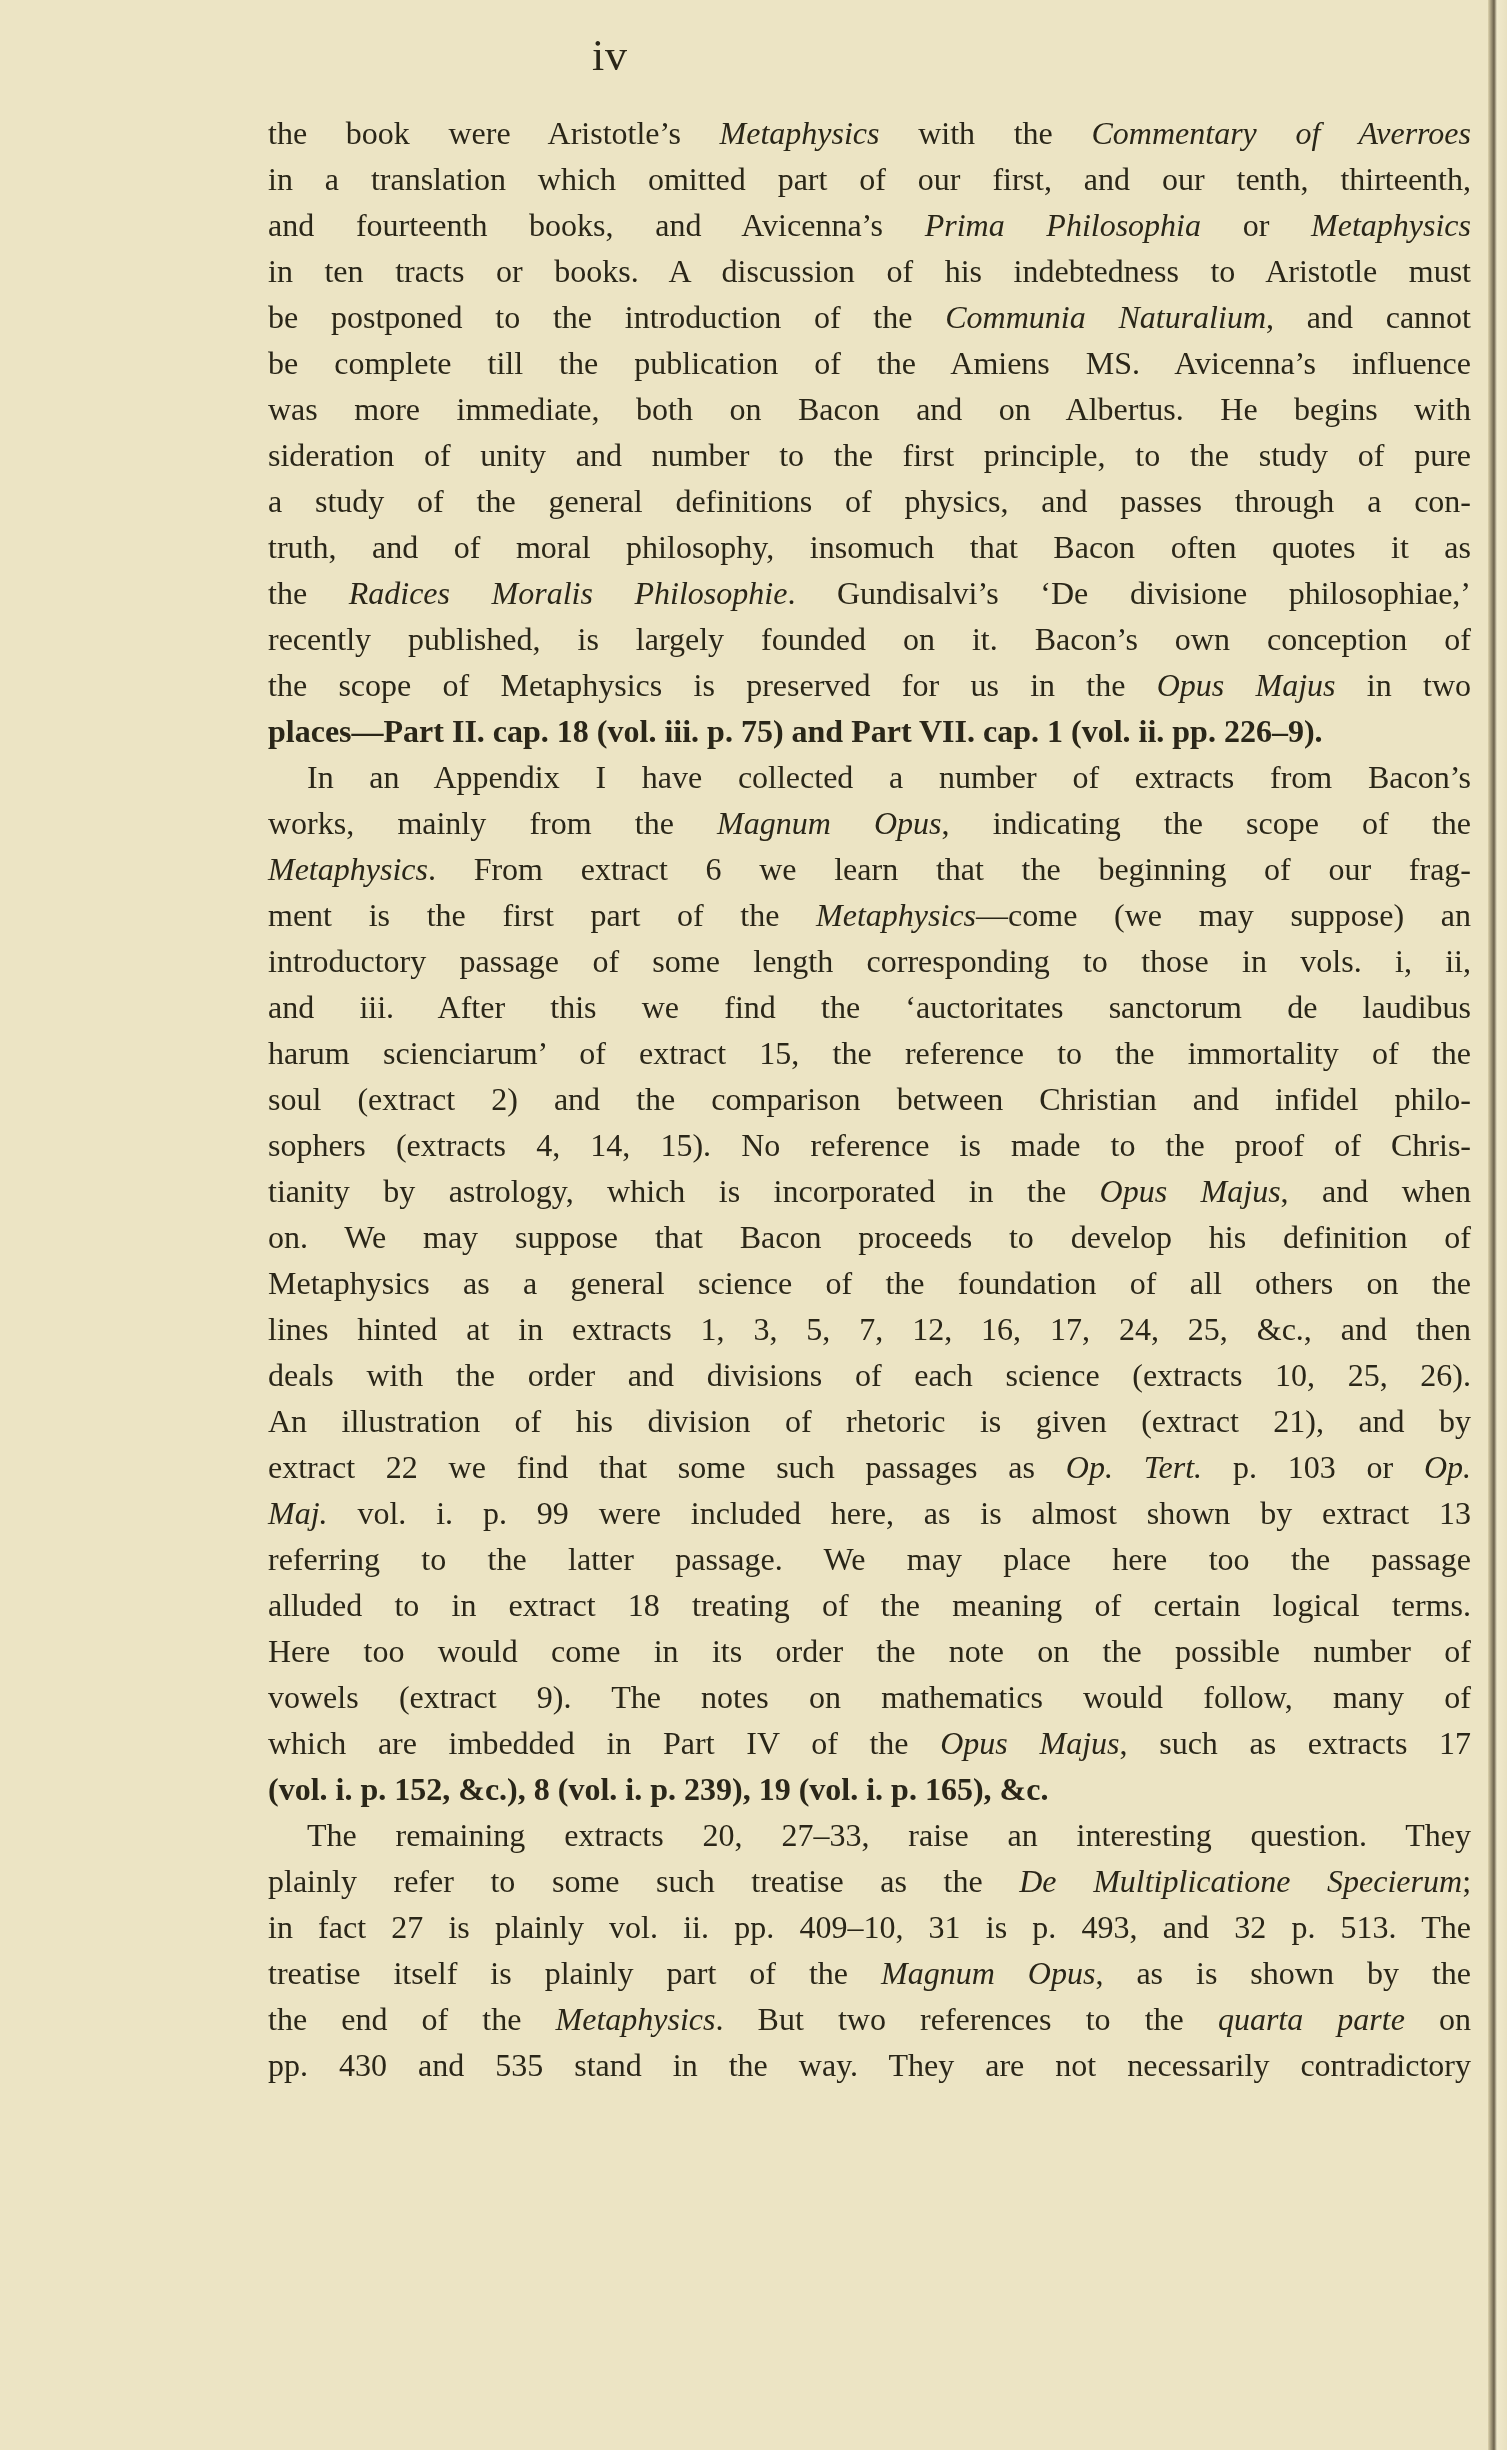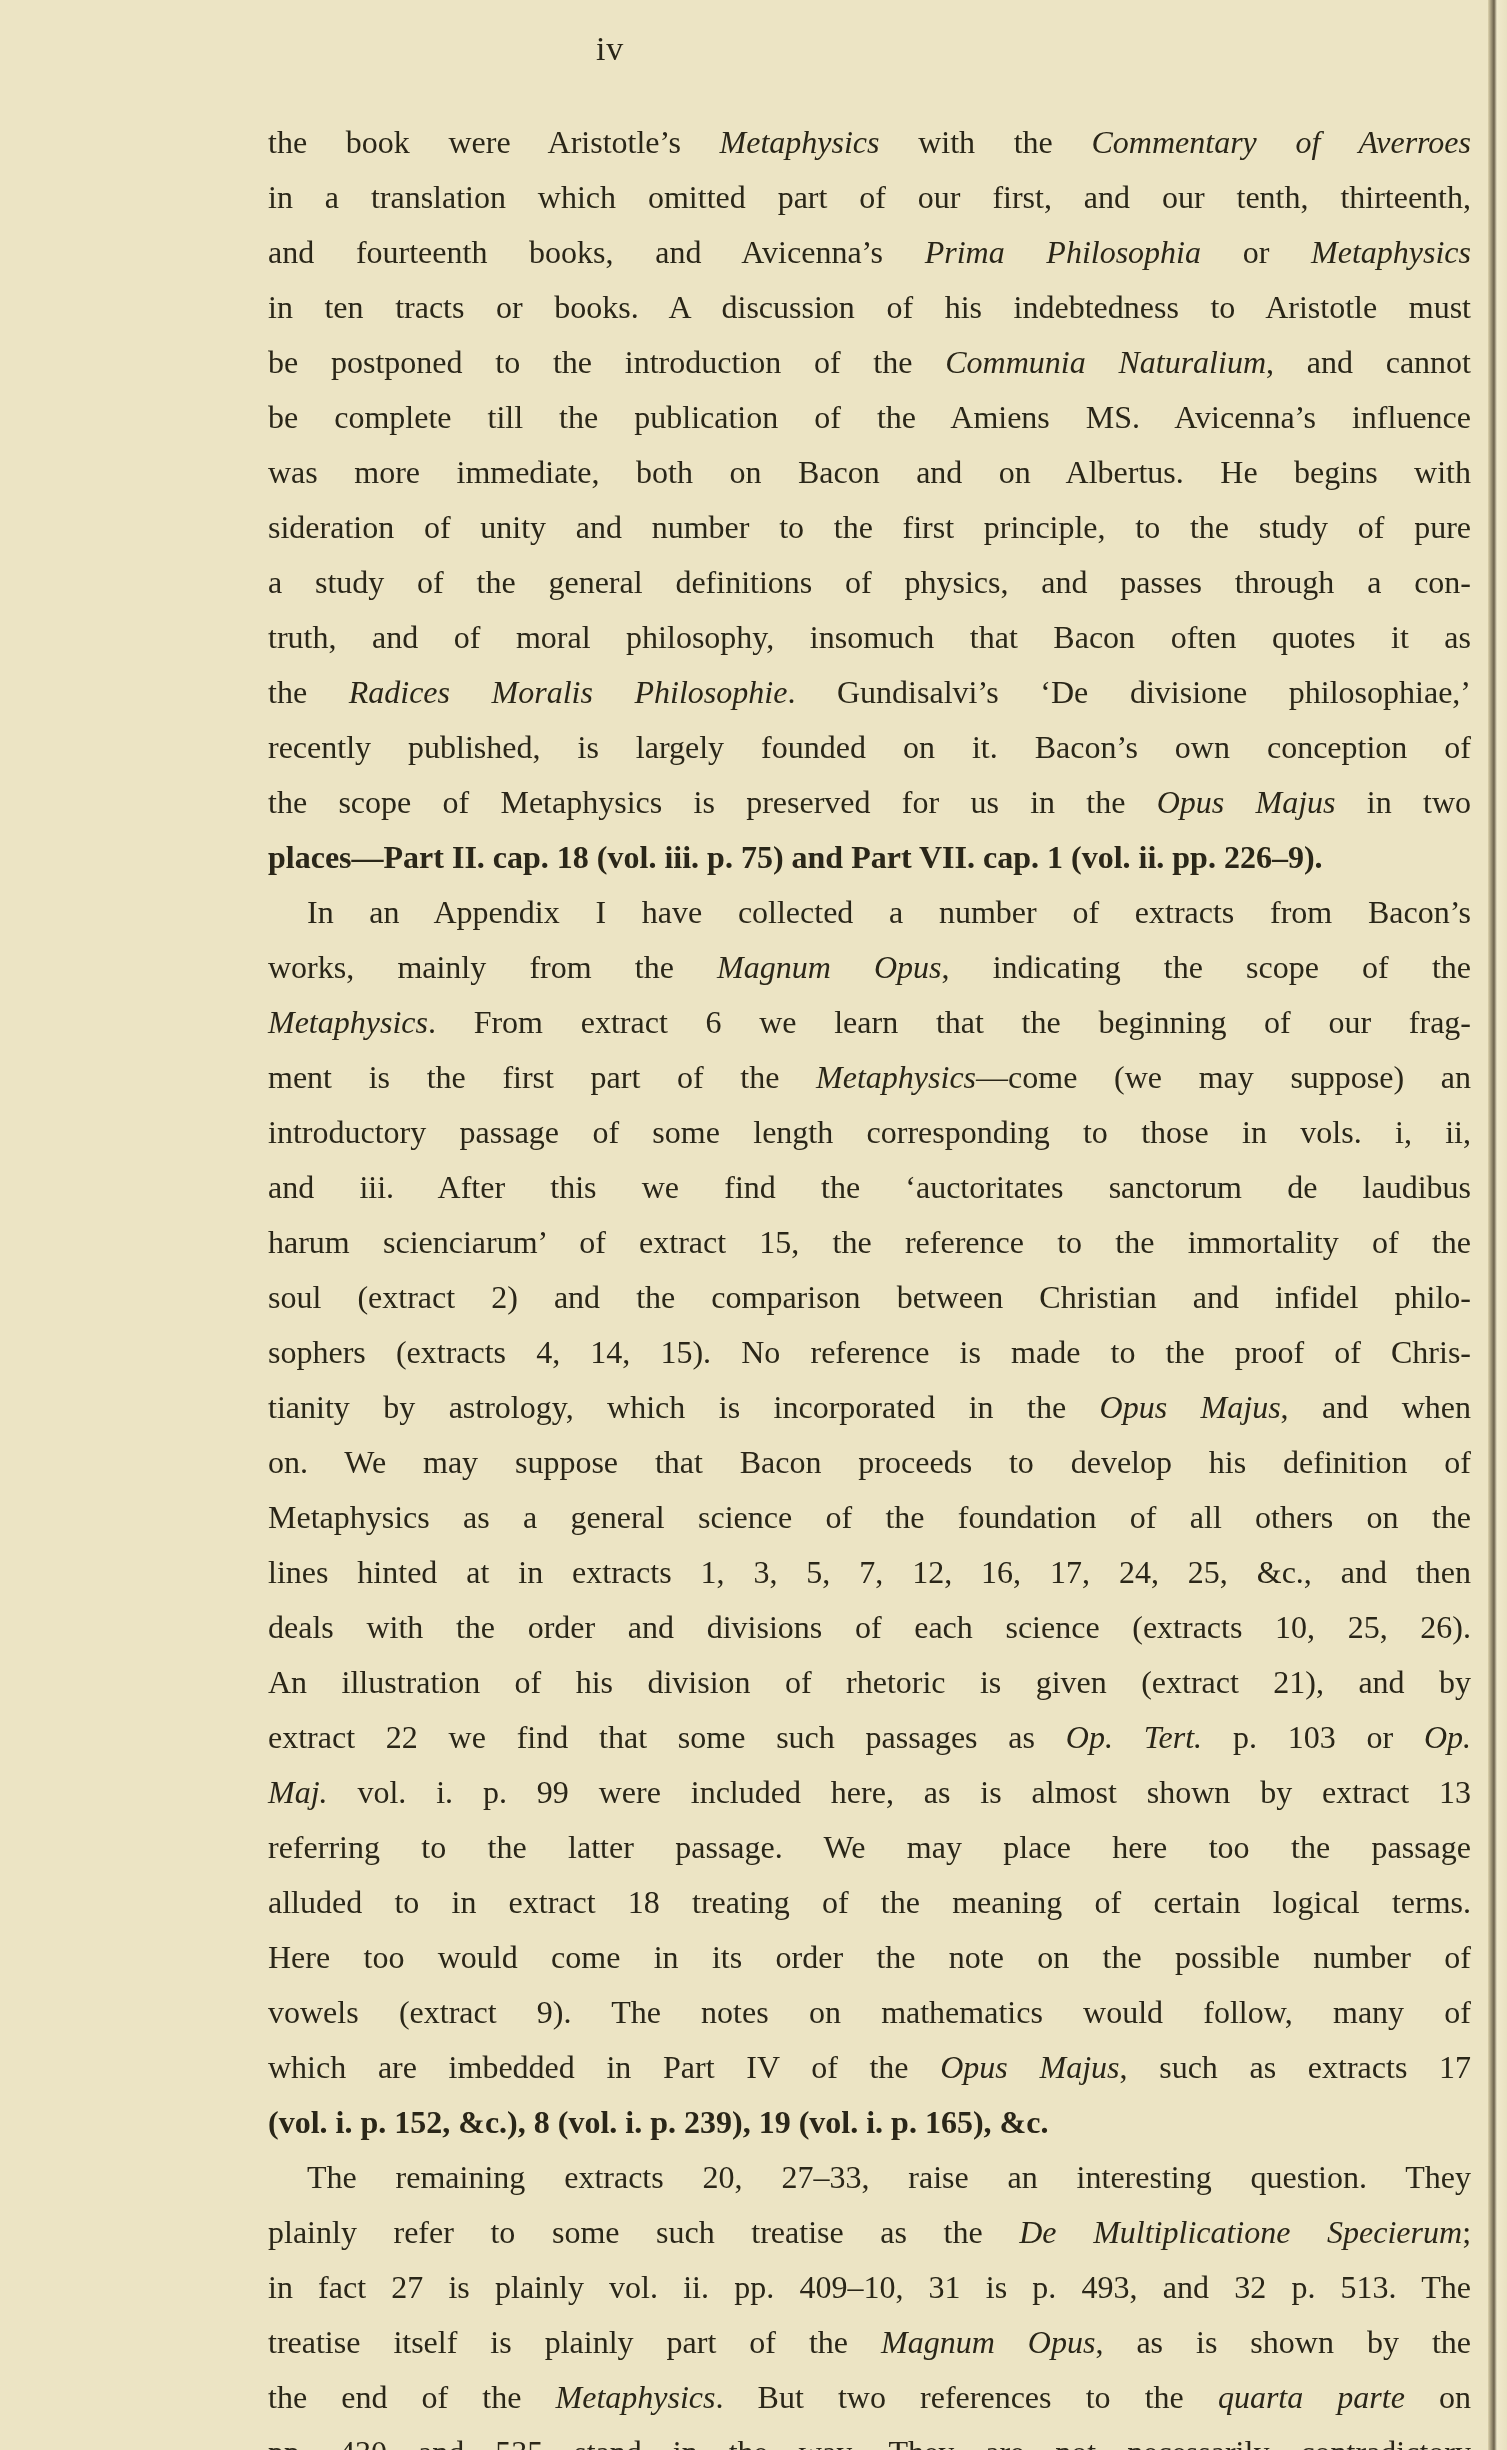--- a/index.html
+++ b/index.html
@@ -9,28 +9,28 @@
     position: relative; overflow: hidden;
     font-family: "Liberation Serif", "DejaVu Serif", serif;
     color: #2a2618;
   }
   .page-edge {
     position: absolute; top: 0; right: 0; width: 20px; height: 100%;
     background: linear-gradient(to right, #ddd3ae 0%, #6a604a 30%, #f0e9cc 45%, #e8e0c0 100%);
   }
   .folio {
     position: absolute; top: 29.5px; left: 0; width: 1220px;
-    text-align: center; font-size: 34px; letter-spacing: 0.8px;
+    text-align: center; font-size: 44px; letter-spacing: 0.8px;
   }
   .body-text {
     position: absolute; top: 110px; left: 268px; width: 1203px;
     font-size: 32px; line-height: 46px;
     text-align: justify;
   }
-  .line { display: block; text-align: justify; text-align-last: justify; white-space: nowrap; height: 46px; margin-top: 9px; }
+  .line { display: block; text-align: justify; text-align-last: justify; white-space: nowrap; height: 46px; }
   .line.last { text-align-last: left; font-weight: bold; }
   .line.indent { padding-left: 39px; }
   i { font-style: italic; }
 </style>
 </head>
 <body>
 
 <div class="page-edge"></div>
 <div class="folio">iv</div>
 <div class="body-text" id="body-text">

